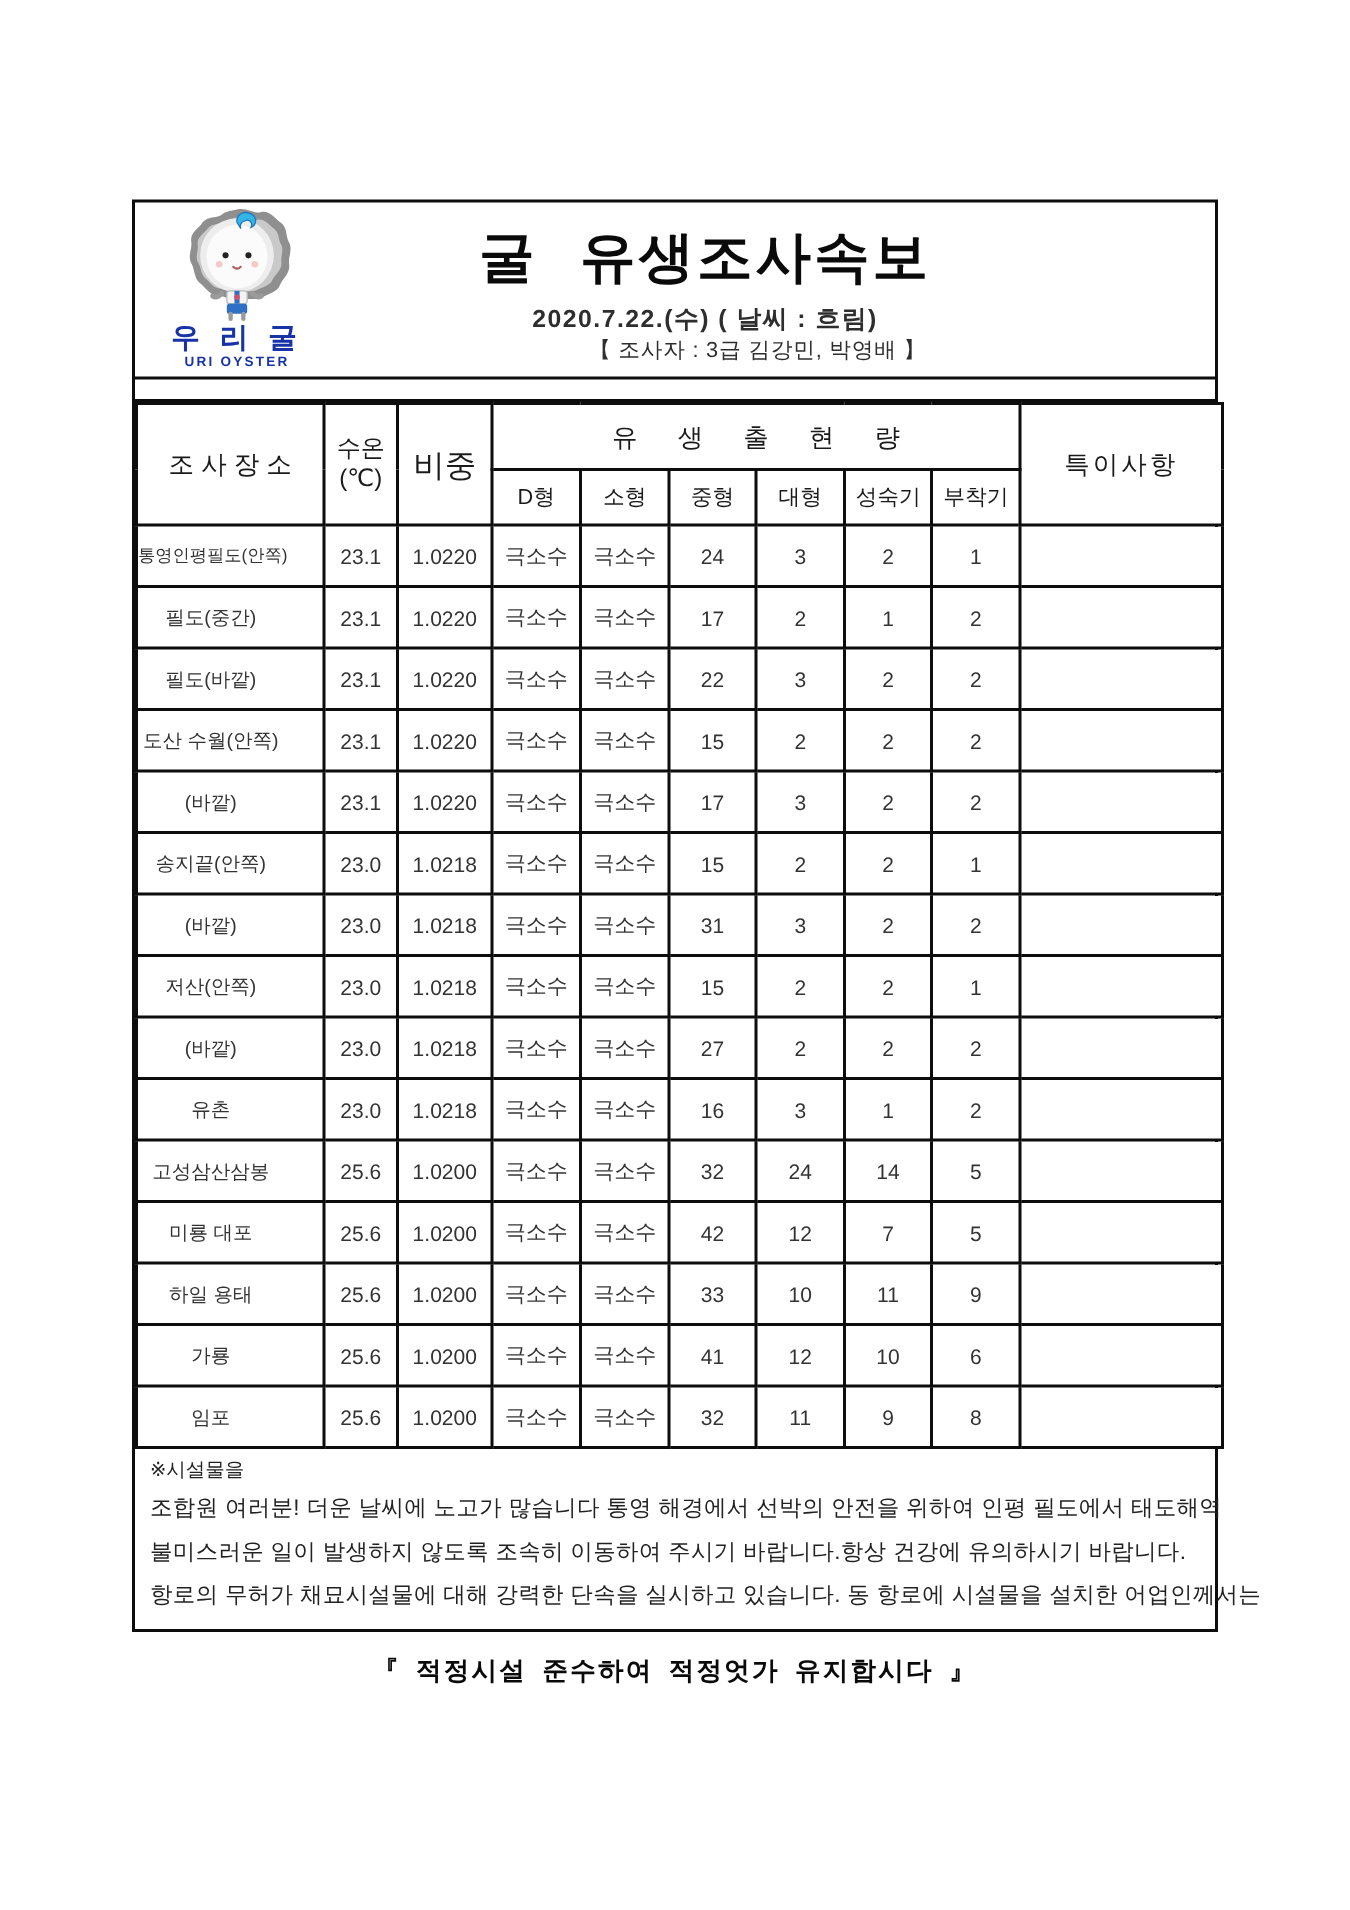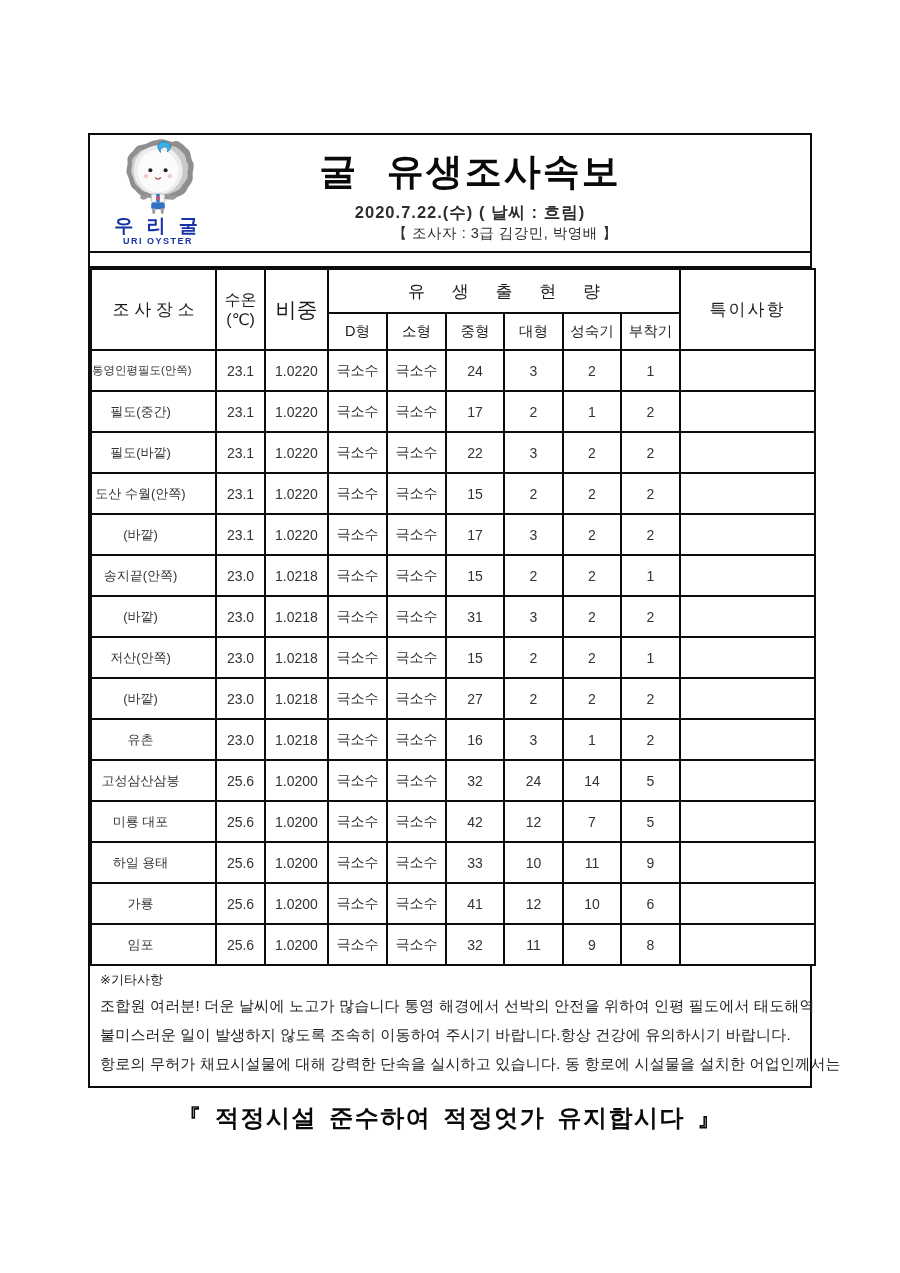--- a/index.html
+++ b/index.html
@@ -40,21 +40,21 @@
   tbody td.loc { text-align:center; padding-right:26px; font-size:13px; }
   tbody td.loc.small { font-size:11.5px; }
   thead th { text-align:center; vertical-align:middle; }
 
   
   .etc-section { padding:5px 12px 8px 10px; min-height:111px; }
   .etc-label { font-size:13px; color:#222; margin-bottom:2px; }
   .etc-line { font-size:15px; line-height:29px; color:#222; letter-spacing:0.2px; white-space:nowrap; }
 
   
-  .slogan { margin-top:14px; text-align:center; font-size:24px; font-weight:bold; color:#0a0a0a; letter-spacing:1.5px; word-spacing:4px; }
+  .slogan { margin-top:14px; text-align:center; font-size:17px; font-weight:bold; color:#0a0a0a; letter-spacing:1.5px; word-spacing:4px; }
 </style>
 </head>
 <body>
 
 <div class="doc">
   <div class="frame">
 
     <div class="header-section">
       <div class="logo">
         <svg width="86" height="78" viewBox="0 0 100 92">
@@ -303,21 +303,21 @@
             <td>32</td>
             <td>11</td>
             <td>9</td>
             <td>8</td>
             <td></td>
           </tr>
         </tbody>
     </table>
 
     <div class="etc-section">
-      <div class="etc-label">※기타사항</div>
+      <div class="etc-label">※시설물을</div>
       <div class="etc-line">조합원 여러분! 더운 날씨에 노고가 많습니다 통영 해경에서 선박의 안전을 위하여 인평 필도에서 태도해역</div>
       <div class="etc-line">불미스러운 일이 발생하지 않도록 조속히 이동하여 주시기 바랍니다.항상 건강에 유의하시기 바랍니다.</div>
       <div class="etc-line">항로의 무허가 채묘시설물에 대해 강력한 단속을 실시하고 있습니다. 동 항로에 시설물을 설치한 어업인께서는</div>
     </div>
   </div>
 
   <div class="slogan">『 적정시설 준수하여 적정엇가 유지합시다 』</div>
 </div>
 
 </body></html>

